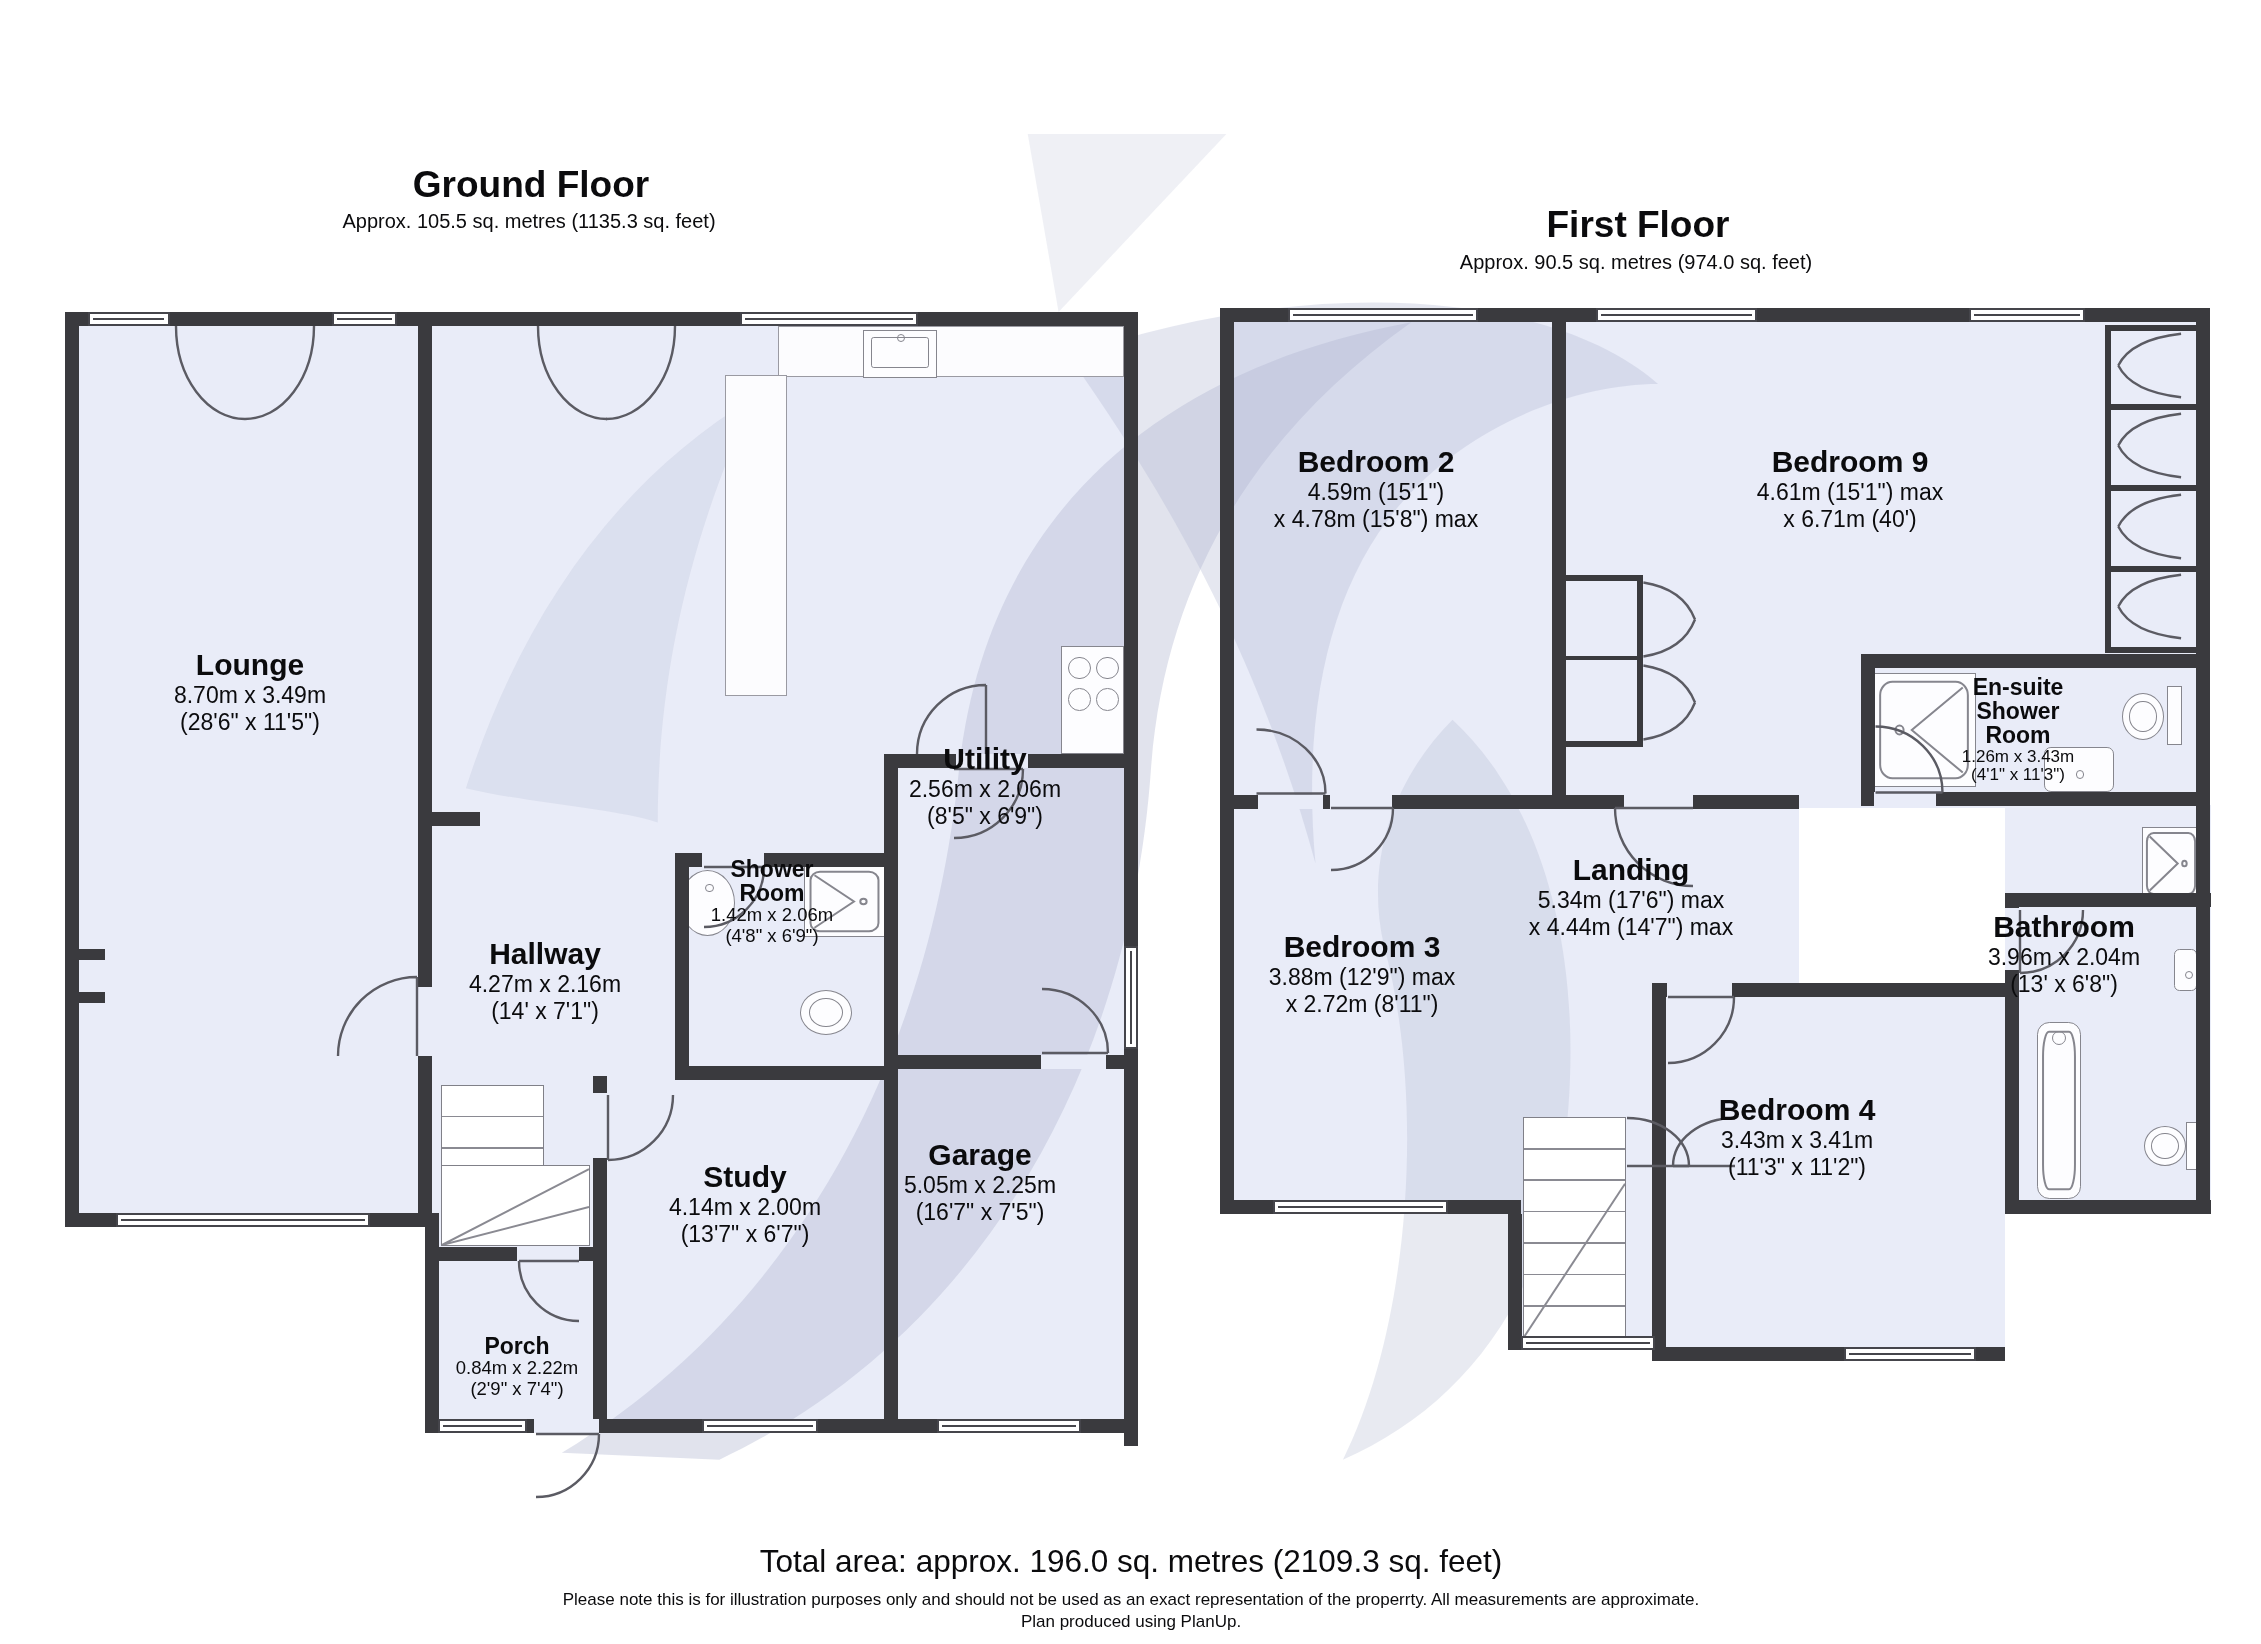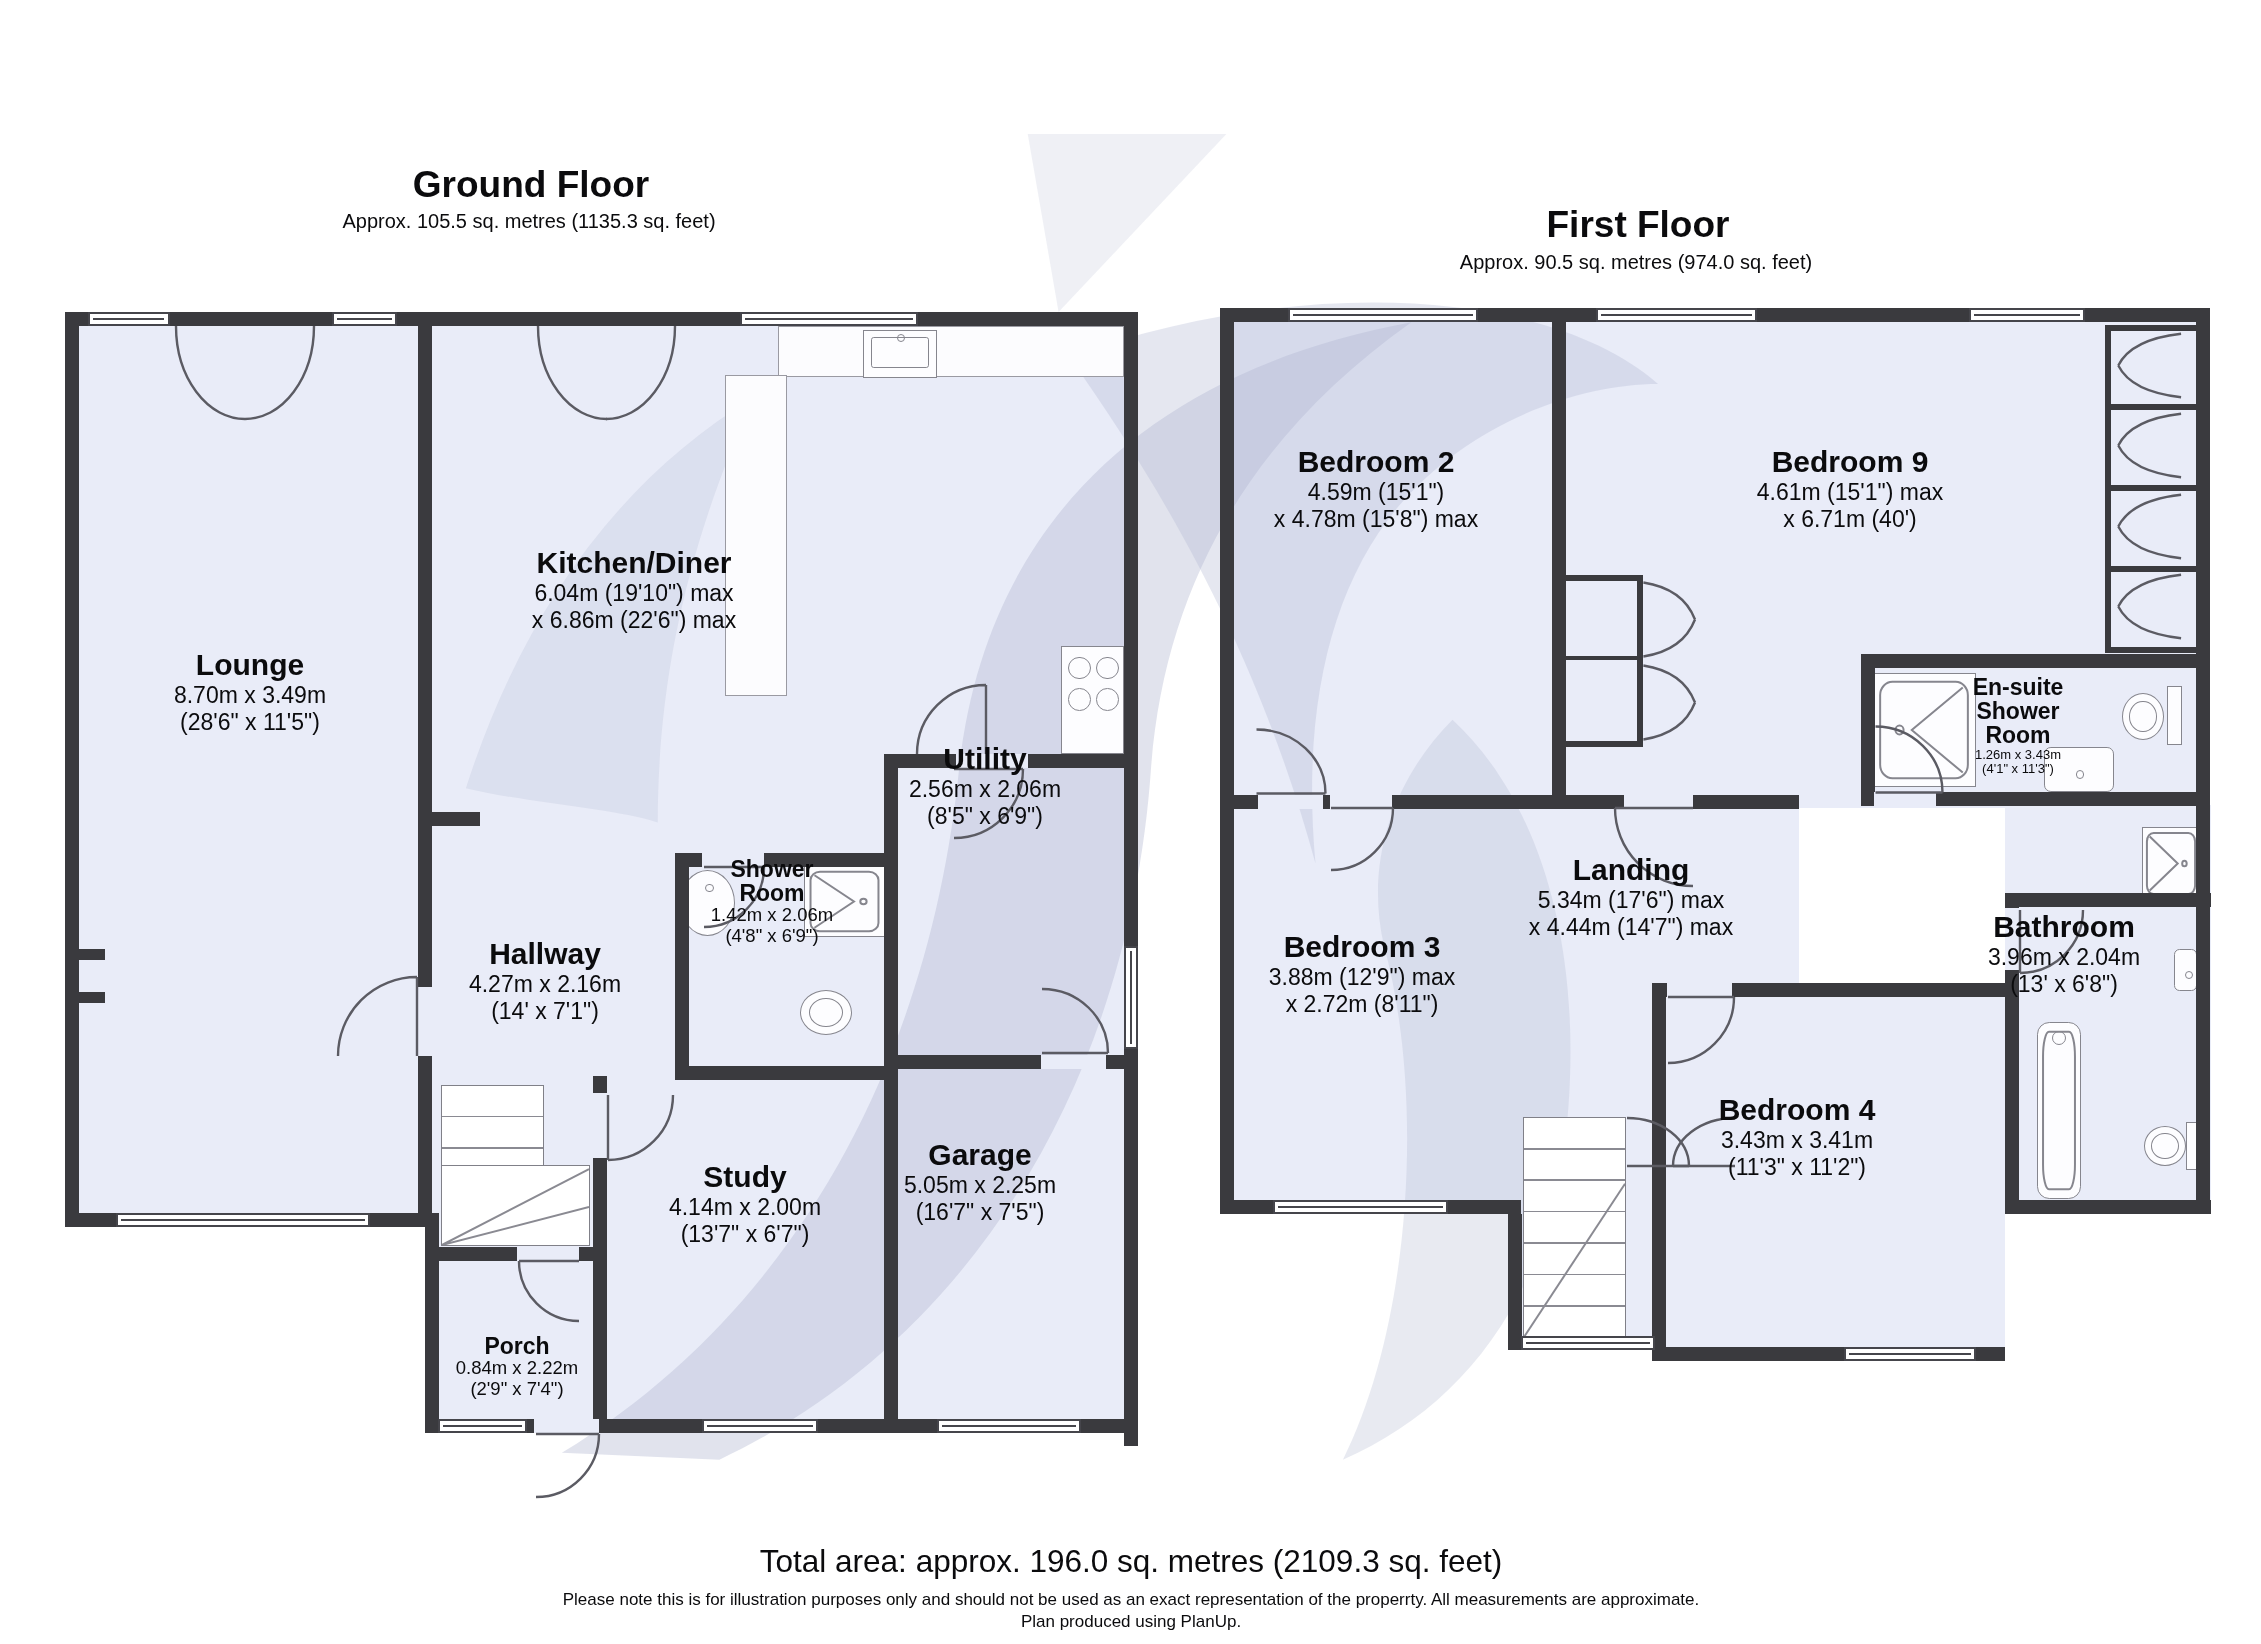--- a/index.html
+++ b/index.html
@@ -29,21 +29,21 @@
   .win.v .wl{left:50%;top:3.4px;bottom:3.4px;width:1.4px;height:auto;margin:0 0 0 -0.7px;}
   .door{position:absolute;z-index:5;overflow:visible;}
   .door path{fill:none;stroke:#5b5b63;stroke-width:2.4;vector-effect:non-scaling-stroke;}
   .dB{transform:scaleX(-1);} .dC{transform:scaleY(-1);}
   .dE{transform:rotate(90deg);} .dE2{transform:scaleX(-1) rotate(90deg);}
   .dE3{transform:scaleY(-1) rotate(90deg);} .dE4{transform:scale(-1,-1) rotate(90deg);}
   .lbl{position:absolute;z-index:6;transform:translateX(-50%);text-align:center;white-space:nowrap;}
   .nm{display:block;font-weight:700;font-size:30px;line-height:1.12;}
   .dm{display:block;font-size:23px;line-height:1.18;}
   .lbl.sm .nm{font-size:23px;line-height:1.05;} .lbl.sm .dm{font-size:18.5px;line-height:1.12;}
-  .lbl.xs .nm{font-size:23px;line-height:1.04;} .lbl.xs .dm{font-size:13px;line-height:1.1;}
+  .lbl.xs .nm{font-size:23px;line-height:1.04;} .lbl.xs .dm{font-size:17px;line-height:1.1;}
   .title{position:absolute;transform:translateX(-50%);font-size:37px;font-weight:700;z-index:6;white-space:nowrap;}
   .subtitle{position:absolute;transform:translateX(-50%);font-size:20px;z-index:6;white-space:nowrap;}
   .foot1{position:absolute;transform:translateX(-50%);font-size:31.5px;z-index:6;white-space:nowrap;}
   .foot2{position:absolute;transform:translateX(-50%);font-size:17px;z-index:6;white-space:nowrap;}
 </style>
 </head>
 <body>
 
 <svg class="wm" width="2261" height="1645" viewBox="0 0 3300 2400">
   <path d="M 820 2120 C 1180 1900 1360 1520 1400 1120 C 1440 760 1680 540 2060 470 C 1820 640 1700 860 1680 1120 C 1650 1560 1430 1950 1050 2130 Z" fill="#b4bad2" fill-opacity="0.40"></path>
@@ -187,25 +187,20 @@
     </svg>
   <svg class="door dE" style="left:471px;top:1122px;width:63px;height:63px" viewBox="0 0 100 100" preserveAspectRatio="none">
       <path d="M0,0 A100,100 0 0 1 100,100 M0,100 L0,0"></path>
     </svg>
 
   <div class="lbl" style="left:185px;top:336px">
     <span class="nm">Lounge</span>
     <span class="dm">8.70m x 3.49m</span>
     <span class="dm">(28'6" x 11'5")</span>
   </div>
-  <div class="lbl" style="left:569px;top:234px">
-    <span class="nm">Kitchen/Diner</span>
-    <span class="dm">6.04m (19'10") max</span>
-    <span class="dm">x 6.86m (22'6") max</span>
-  </div>
   <div class="lbl" style="left:920px;top:430px">
     <span class="nm">Utility</span>
     <span class="dm">2.56m x 2.06m</span>
     <span class="dm">(8'5" x 6'9")</span>
   </div>
   <div class="lbl sm" style="left:707px;top:545px">
     <span class="nm">Shower</span>
     <span class="nm">Room</span>
     <span class="dm">1.42m x 2.06m</span>
     <span class="dm">(4'8" x 6'9")</span>

